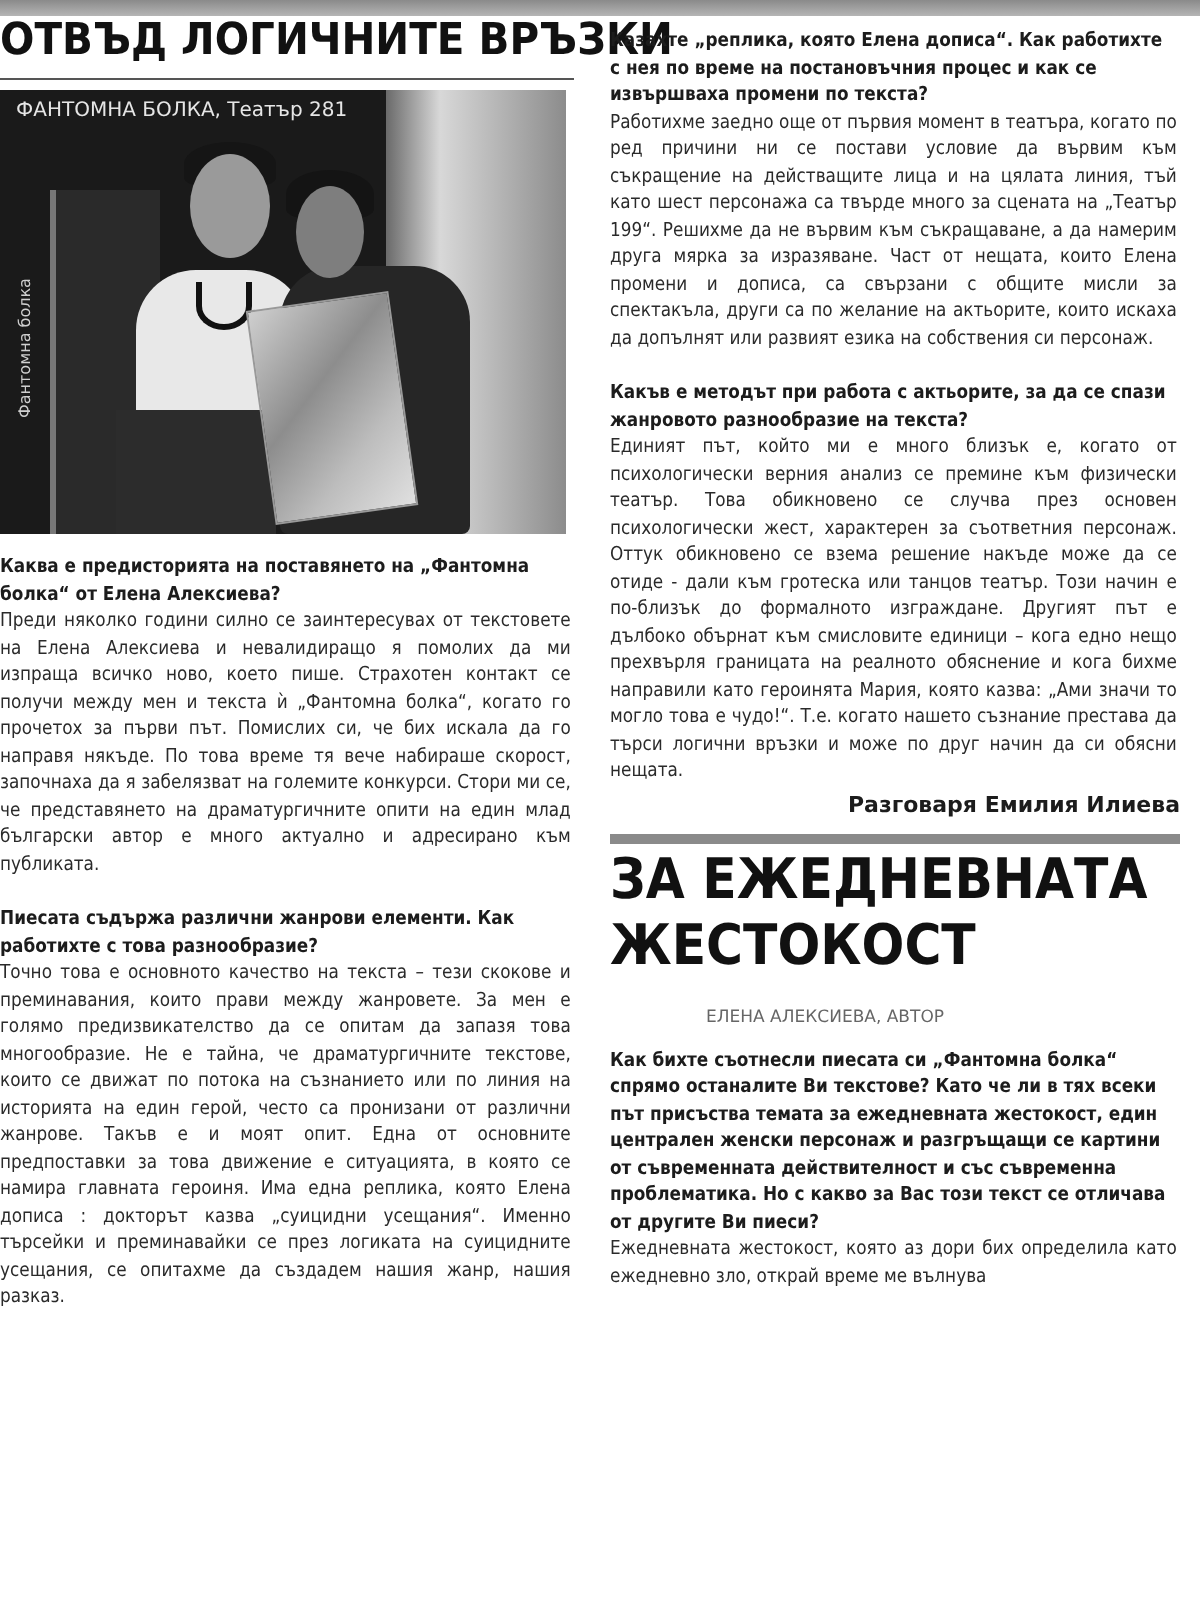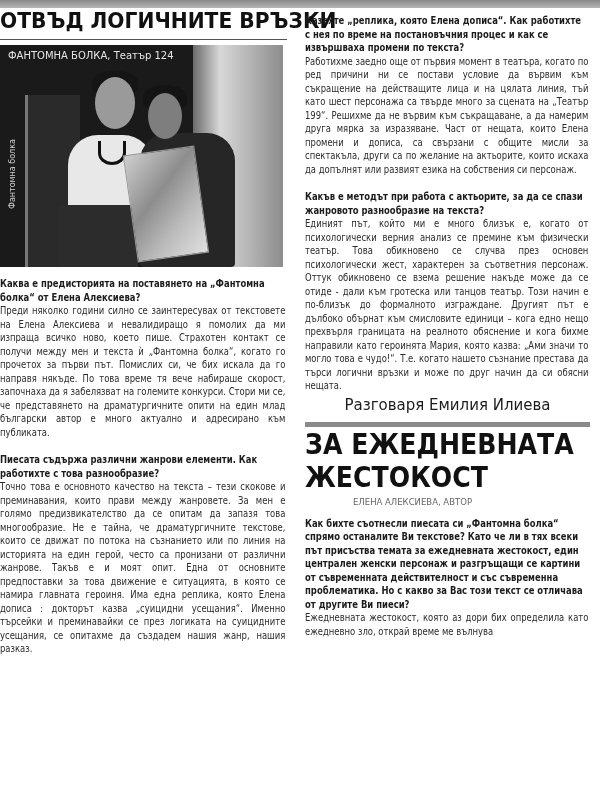--- a/index.html
+++ b/index.html
@@ -25,24 +25,24 @@
     .photo .head2 { position: absolute; left: 148px; top: 48px; width: 34px; height: 46px; border-radius: 50%; background: #7e7e7e; }
     .photo .hair2 { position: absolute; left: 143px; top: 40px; width: 44px; height: 24px; border-radius: 50% 50% 20% 20%; background: #141414; }
     .photo .body1 { position: absolute; left: 68px; top: 90px; width: 85px; height: 90px; border-radius: 30px 30px 6px 6px; background: #e8e8e8; }
     .photo .skirt1 { position: absolute; left: 58px; top: 160px; width: 80px; height: 62px; background: #2c2c2c; }
     .photo .body2 { position: absolute; left: 140px; top: 88px; width: 95px; height: 134px; border-radius: 28px 28px 4px 4px; background: #262626; }
     .photo .paper { position: absolute; left: 130px; top: 105px; width: 72px; height: 108px; background: linear-gradient(135deg, #cfcfcf, #8d8d8d 40%, #bdbdbd 70%, #e0e0e0); transform: rotate(-8deg); border: 1px solid #999; }
     .photo .necklace { position: absolute; left: 98px; top: 96px; width: 28px; height: 24px; border: 3px solid #111; border-top: none; border-radius: 0 0 50% 50%; }
     .q { font-weight: bold; font-size: 9.6px; line-height: 13.5px; color: #1c1c1c; transform: scaleX(0.88); transform-origin: left; width: 113%; }
     .p { font-size: 9.6px; line-height: 13.5px; color: #2a2a2a; text-align: justify; transform: scaleX(0.88); transform-origin: left; width: 113%; }
     .gap { height: 14px; }
-    .sign { font-weight: normal; font-size: 15px; text-align: center; margin-top: 3px; color: #1c1c1c; }
+    .sign { font-weight: bold; font-size: 11px; text-align: right; margin-top: 3px; color: #1c1c1c; }
     .thick-rule { height: 5px; background: #8a8a8a; margin-top: 8px; }
     .headline2 { font-weight: bold; font-size: 28px; line-height: 31px; color: #111; margin-top: 2px; transform: scaleX(0.9); transform-origin: left; white-space: nowrap; }
-    .byline2 { font-size: 8.5px; color: #666; margin-top: 4px; margin-bottom: 10px; text-transform: uppercase; padding-left: 48px; }
+    .byline2 { font-size: 8.5px; color: #666; margin-top: 16px; margin-bottom: 10px; text-transform: uppercase; padding-left: 48px; }
   </style>
 </head>
 <body>
 
 <div class="topbar"></div>
 
 <div class="col col-left">
   <div class="headline">ОТВЪД ЛОГИЧНИТЕ ВРЪЗКИ</div>
   <div class="rule"></div>
 
@@ -52,21 +52,21 @@
     <div class="vcap">Фантомна болка</div>
     <div class="hair1"></div>
     <div class="head1"></div>
     <div class="body1"></div>
     <div class="necklace"></div>
     <div class="skirt1"></div>
     <div class="body2"></div>
     <div class="hair2"></div>
     <div class="head2"></div>
     <div class="paper"></div>
-    <div class="cap">ФАНТОМНА БОЛКА, Театър 124</div>
+    <div class="cap">ФАНТОМНА БОЛКА, Театър 281</div>
   </div>
 
   <div style="height:10px"></div>
   <div class="q">Каква е предисторията на поставянето на „Фантомна болка“ от Елена Алексиева?</div>
   <div class="p">Преди няколко години силно се заинтересувах от текстовете на Елена Алексиева и невалидиращо я помолих да ми изпраща всичко ново, което пише. Страхотен контакт се получи между мен и текста ѝ „Фантомна болка“, когато го прочетох за първи път. Помислих си, че бих искала да го направя някъде. По това време тя вече набираше скорост, започнаха да я забелязват на големите конкурси. Стори ми се, че представянето на драматургичните опити на един млад български автор е много актуално и адресирано към публиката.</div>
   <div class="gap"></div>
   <div class="q">Пиесата съдържа различни жанрови елементи. Как работихте с това разнообразие?</div>
   <div class="p">Точно това е основното качество на текста – тези скокове и преминавания, които прави между жанровете. За мен е голямо предизвикателство да се опитам да запазя това многообразие. Не е тайна, че драматургичните текстове, които се движат по потока на съзнанието или по линия на историята на един герой, често са пронизани от различни жанрове. Такъв е и моят опит. Една от основните предпоставки за това движение е ситуацията, в която се намира главната героиня. Има една реплика, която Елена дописа : докторът казва „суицидни усещания“. Именно търсейки и преминавайки се през логиката на суицидните усещания, се опитахме да създадем нашия жанр, нашия разказ.</div>
 </div>
 

